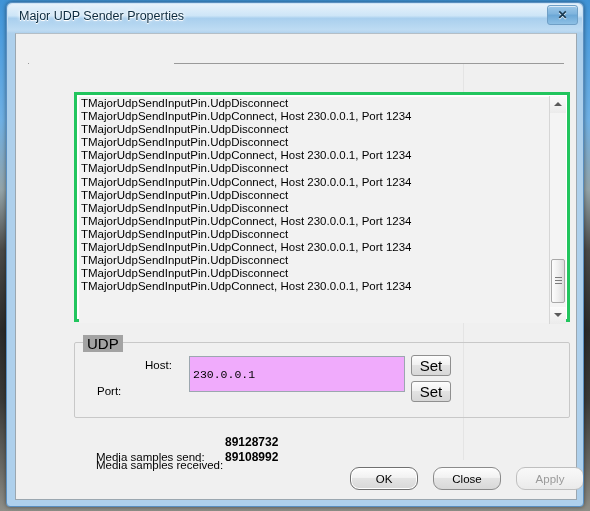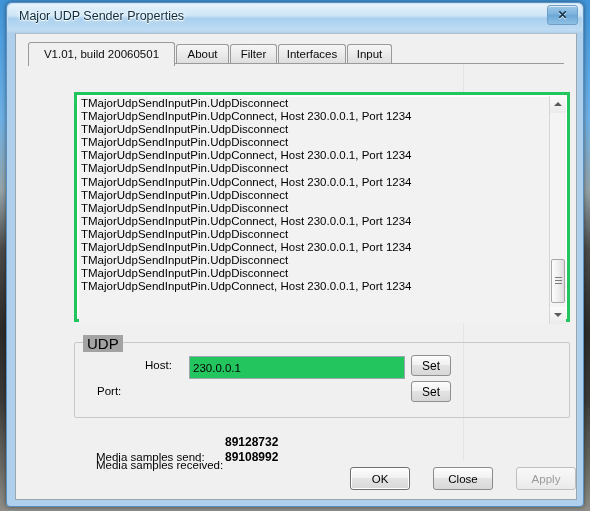--- a/index.html
+++ b/index.html
@@ -230,39 +230,39 @@
   }
   .field-label {
     position: absolute;
     font-size: 11.5px;
     color: #000000;
     white-space: nowrap;
   }
   .text-input {
     position: absolute;
     box-sizing: border-box;
-    height: 23px;
+    height: 36px;
     border: 1px solid #9ca7af;
-    background: #22c55e;
-    font-family: Liberation Sans, sans-serif;
+    background: #f0abfc;
+    font-family: Liberation Mono, monospace;
     font-size: 11.5px;
     color: #000000;
     padding: 0 3px;
     line-height: 17px;
     outline: none;
   }
   .set-button {
     position: absolute;
     box-sizing: border-box;
     width: 40px; height: 21px;
     border: 1px solid #8f8f8f;
     border-radius: 3px;
     background: linear-gradient(to bottom,#fdfdfd 0%,#f1f1f1 45%,#e3e3e3 50%,#d7d7d7 100%);
     font-family: "Liberation Sans", sans-serif;
-    font-size: 12px;
+    font-size: 15px;
     color: #000000;
     cursor: default;
   }
 
   
   .stat-label {
     position: absolute;
     font-size: 11.5px;
     color: #000000;
     white-space: nowrap;
@@ -286,23 +286,23 @@
   
   #buttonbar {
     position: absolute;
     left: 0; bottom: 0;
     width: 560px; height: 40px;
   }
   .dlg-button {
     position: absolute;
     top: 8px;
     box-sizing: border-box;
-    width: 60px; height: 23px;
+    width: 68px; height: 23px;
     border: 1px solid #8b8b8b;
-    border-radius: 3px;
+    border-radius: 9px;
     background: linear-gradient(to bottom,#fdfdfd 0%,#f2f2f2 45%,#e4e4e4 50%,#d8d8d8 100%);
     font-family: "Liberation Sans", sans-serif;
     font-size: 11.5px;
     color: #000000;
     cursor: default;
   }
   .dlg-button.default {
     border-color: #707070;
     box-shadow: inset 0 0 0 1px #ffffff;
   }
@@ -319,27 +319,20 @@
 
   <div id="titlebar">
     <div id="title-text">Major UDP Sender Properties</div>
     <div id="close-button">
       <div id="close-glyph">✕</div>
     </div>
   </div>
 
   <div id="client">
 
-    <div id="tabstrip">
-      <div class="tab selected" style="left:0px;width:147px;">V1.01, build 20060501</div>
-      <div class="tab" style="left:148px;width:53px;">About</div>
-      <div class="tab" style="left:202px;width:47px;">Filter</div>
-      <div class="tab" style="left:250px;width:68px;">Interfaces</div>
-      <div class="tab" style="left:319px;width:45px;">Input</div>
-    </div>
     <div id="tab-underline"></div>
     <div id="tab-underline-mask" style="left:13px;width:145px;"></div>
 
     <div id="tabpage"></div>
     <div id="page-divider"></div>
 
 
     <div id="log-box">
       <div id="log-inner">
           <div class="log-line">TMajorUdpSendInputPin.UdpDisconnect</div>

